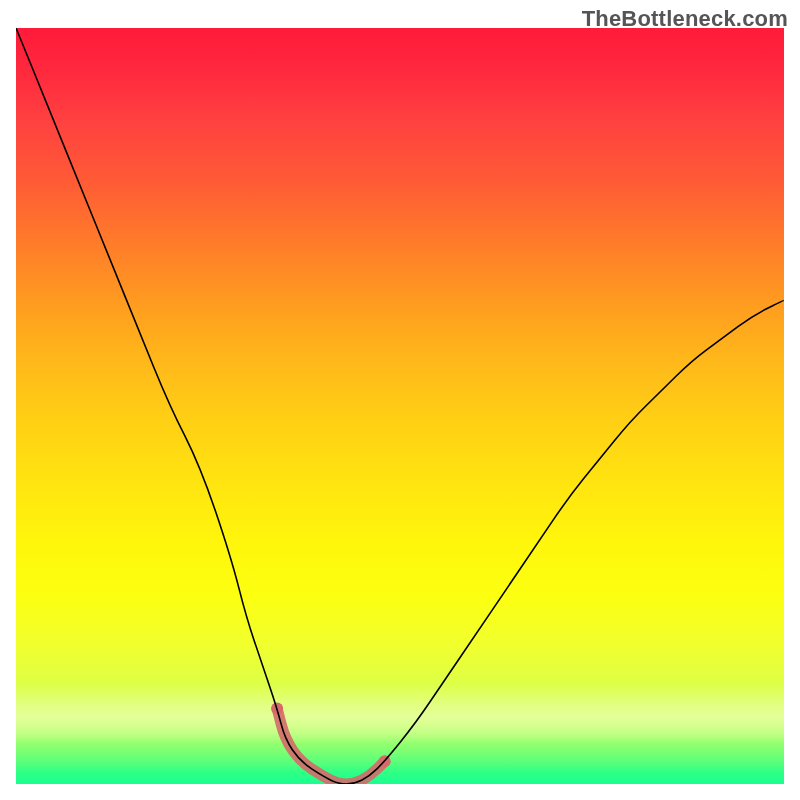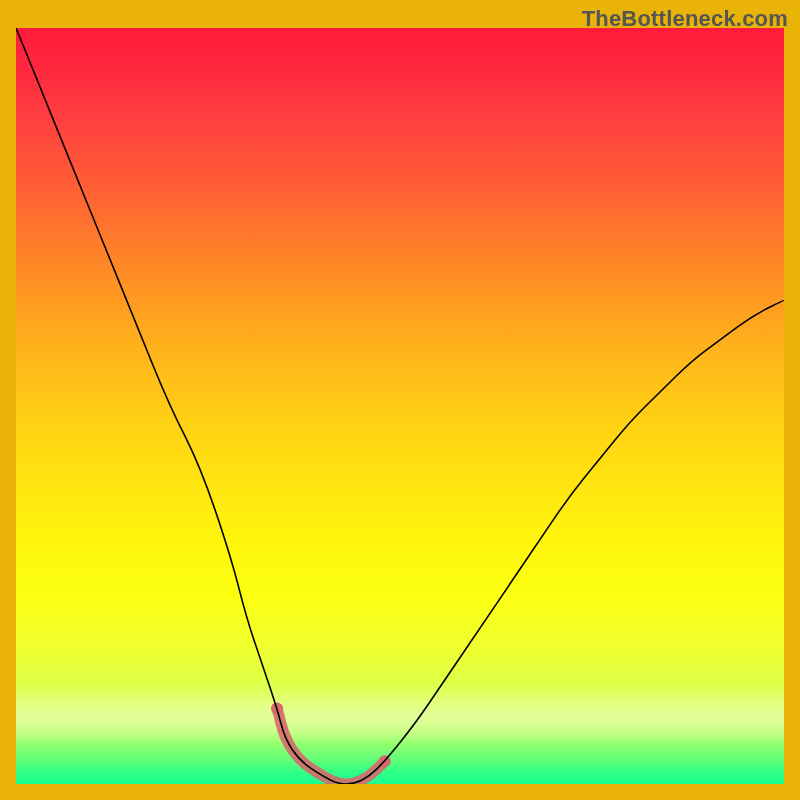--- a/index.html
+++ b/index.html
@@ -8,21 +8,21 @@
     width: 800px;
     height: 800px;
     background: #000;
     overflow: hidden;
     font-family: Arial, Helvetica, sans-serif;
   }
   .stage {
     position: relative;
     width: 800px;
     height: 800px;
-    background: #eab308;
+    background: #ffffff;
   }
   .watermark {
     position: absolute;
     top: 6px;
     right: 12px;
     color: #555;
     font-size: 22px;
     font-weight: 600;
     letter-spacing: 0.2px;
     user-select: none;

